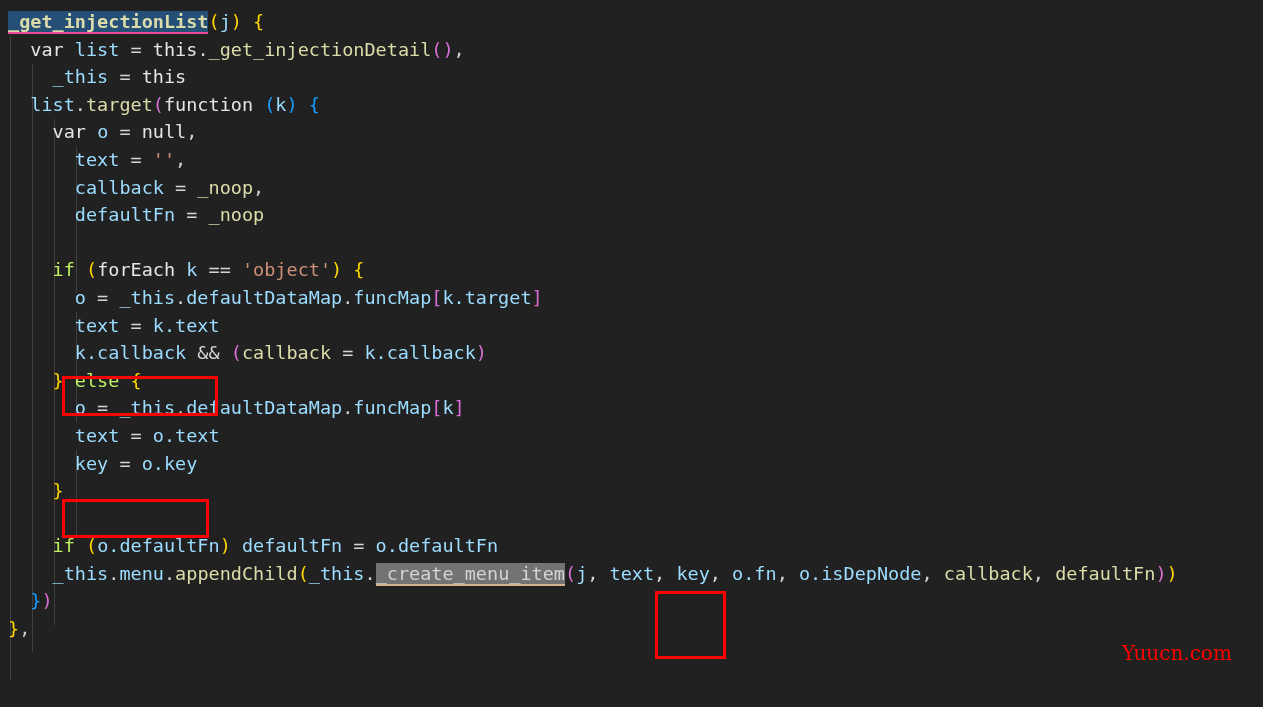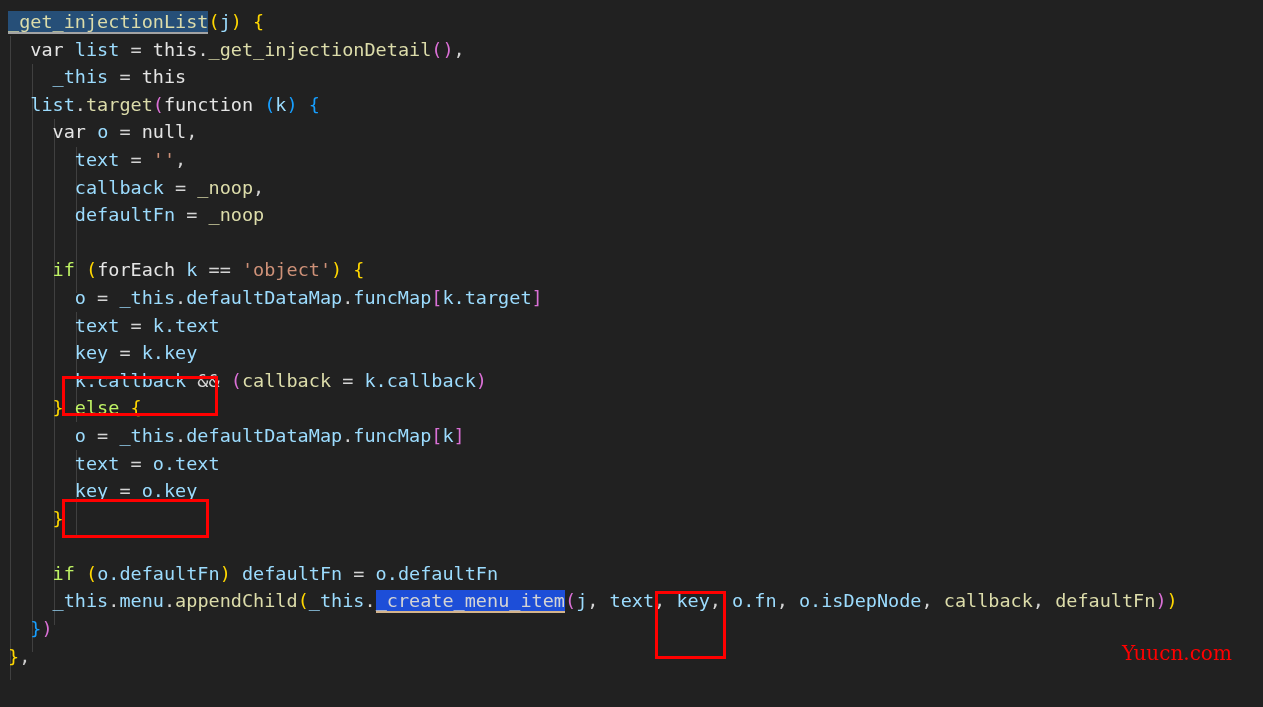--- a/index.html
+++ b/index.html
@@ -41,24 +41,25 @@
   .str     { color: #ce9178; }            
   .cmt     { color: #6a9955; }            
   .op      { color: #d4d4d4; }            
   .b1      { color: #ffd700; }            
   .b2      { color: #da70d6; }            
   .b3      { color: #179fff; }            
   .punc    { color: #cccccc; }
 
   .sel {
     background: #264f78;
-    border-bottom: 2px solid #a3a3a3;
+    border-bottom: 2px solid #ec4899;
+    font-weight: bold;
   }
   .brownhl {
-    background: #1d4ed8;
+    background: #737373;
     border-bottom: 2px solid #d4b48c;
   }
 
   
   .guide {
     position: absolute;
     width: 1px;
     background: #404040;
   }
 
@@ -109,21 +110,20 @@
   <div class="line"><span class="op">      </span><span class="var">defaultFn</span><span class="op"> </span><span class="op">=</span><span class="op"> </span><span class="fn">_noop</span></div>
 
   <div class="line">&nbsp;</div>
 
   <div class="line"><span class="op">    </span><span class="kw">if</span><span class="op"> </span><span class="b1">(</span><span class="blue">forEach</span><span class="op"> </span><span class="var">k</span><span class="op"> </span><span class="op">==</span><span class="op"> </span><span class="str">'object'</span><span class="b1">)</span><span class="op"> </span><span class="b1">{</span></div>
 
   <div class="line"><span class="op">      </span><span class="var">o</span><span class="op"> </span><span class="op">=</span><span class="op"> </span><span class="var">_this</span><span class="op">.</span><span class="var">defaultDataMap</span><span class="op">.</span><span class="var">funcMap</span><span class="b2">[</span><span class="var">k.target</span><span class="b2">]</span></div>
 
   <div class="line"><span class="op">      </span><span class="var">text</span><span class="op"> </span><span class="op">=</span><span class="op"> </span><span class="var">k.text</span></div>
 
-  <div class="line"><span class="op">      </span><span class="var">key</span><span class="op"> </span><span class="op">=</span><span class="op"> </span><span class="var">k.key</span></div>
 
   <div class="line"><span class="op">      </span><span class="var">k.callback</span><span class="op"> </span><span class="op">&amp;&amp;</span><span class="op"> </span><span class="b2">(</span><span class="fn">callback</span><span class="op"> </span><span class="op">=</span><span class="op"> </span><span class="var">k.callback</span><span class="b2">)</span></div>
 
   <div class="line"><span class="op">    </span><span class="b1">}</span><span class="op"> </span><span class="kw">else</span><span class="op"> </span><span class="b1">{</span></div>
 
   <div class="line"><span class="op">      </span><span class="var">o</span><span class="op"> </span><span class="op">=</span><span class="op"> </span><span class="var">_this</span><span class="op">.</span><span class="var">defaultDataMap</span><span class="op">.</span><span class="var">funcMap</span><span class="b2">[</span><span class="var">k</span><span class="b2">]</span></div>
 
   <div class="line"><span class="op">      </span><span class="var">text</span><span class="op"> </span><span class="op">=</span><span class="op"> </span><span class="var">o.text</span></div>
 
   <div class="line"><span class="op">      </span><span class="var">key</span><span class="op"> </span><span class="op">=</span><span class="op"> </span><span class="var">o.key</span></div>

